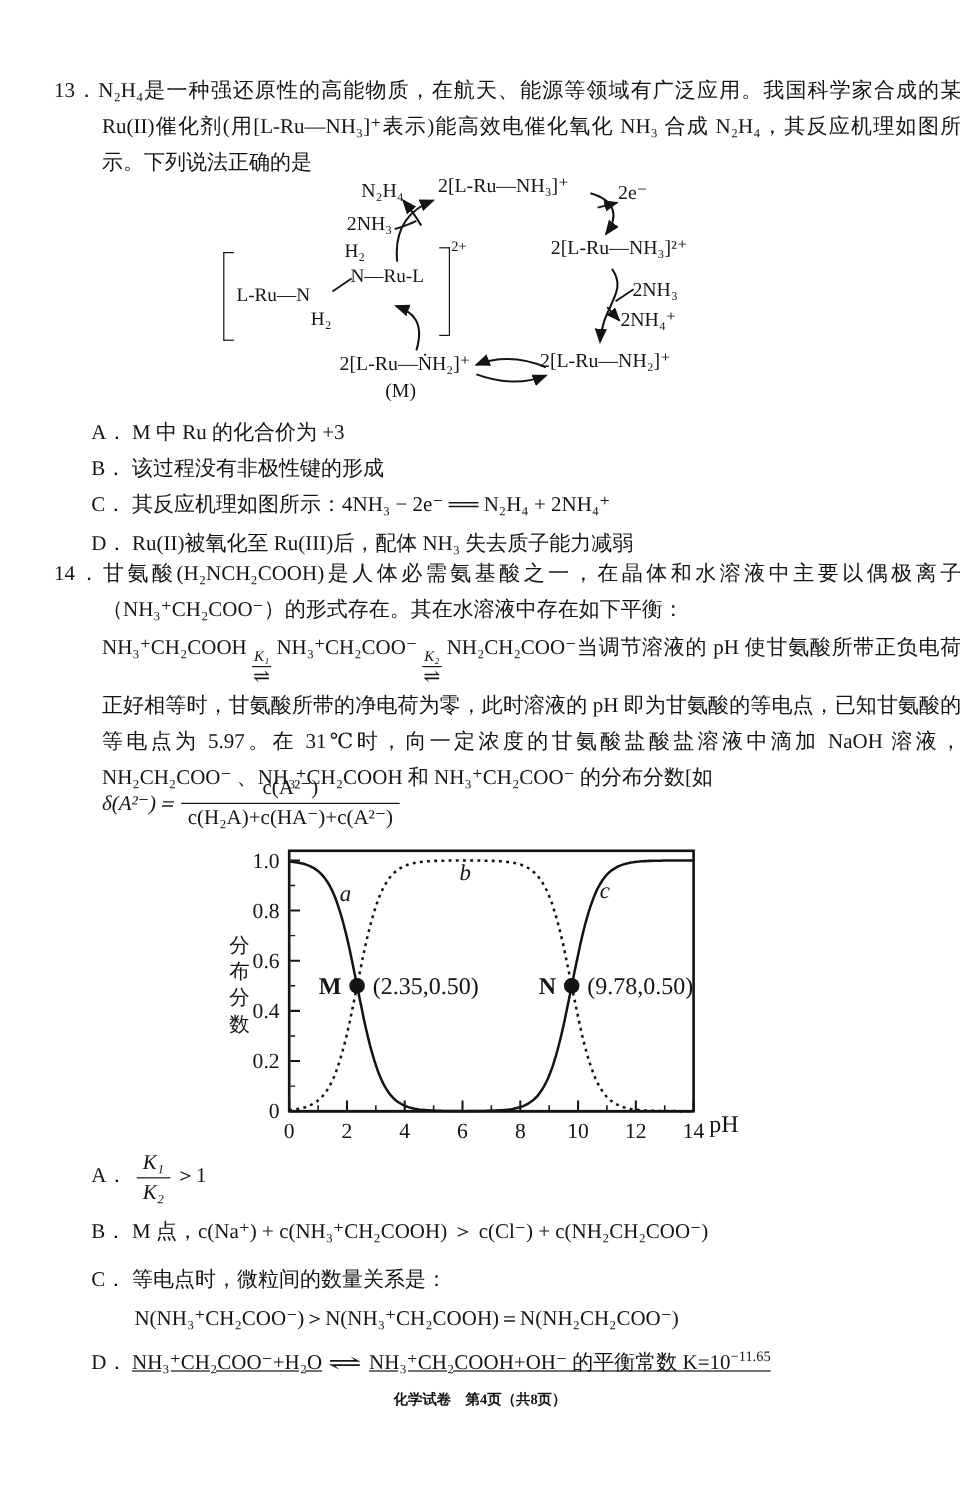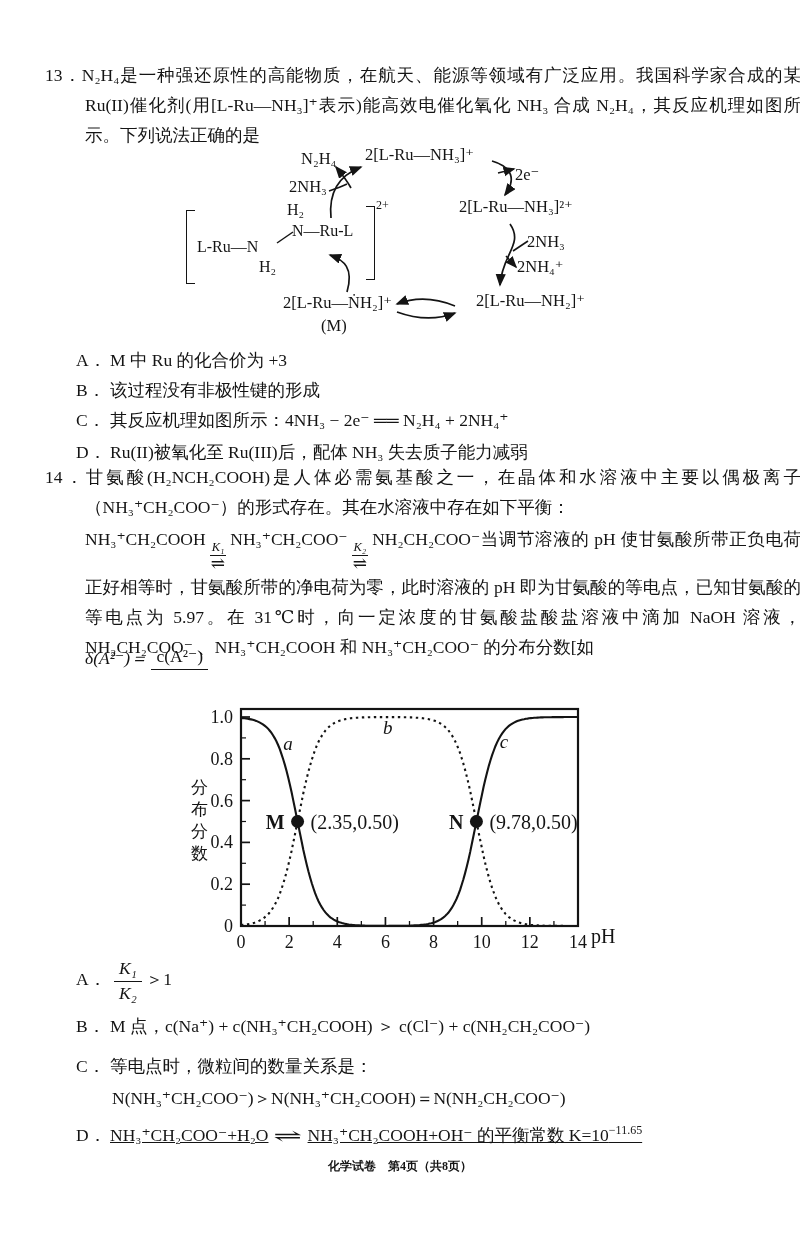--- a/index.html
+++ b/index.html
@@ -71,26 +71,26 @@
     <path d="M272,160 C250,151 232,151 214,158" fill="none" stroke="#141414" stroke-width="1.7" marker-end="url(#ah)"></path>
     <path d="M214,166 C236,174 254,174 272,167" fill="none" stroke="#141414" stroke-width="1.7" marker-end="url(#ah)"></path>
 
     <path d="M164,146 C171,122 161,114 147,109" fill="none" stroke="#141414" stroke-width="1.7" marker-end="url(#ah)"></path>
 
     <path d="M94,97 L110,86" fill="none" stroke="#141414" stroke-width="1.5"></path>
   </svg>
 
   <div class="sp" style="left:118px;top:4px;">N₂H₄</div>
   <div class="sp" style="left:182px;top:0px;">2[L-Ru—NH₃]⁺</div>
-  <div class="sp" style="left:332px;top:20px;">2e⁻</div>
+  <div class="sp" style="left:332px;top:6px;">2e⁻</div>
   <div class="sp" style="left:106px;top:32px;">2NH₃</div>
   <div class="sp" style="left:276px;top:52px;">2[L-Ru—NH₃]²⁺</div>
   <div class="sp" style="left:344px;top:87px;">2NH₃</div>
   <div class="sp" style="left:334px;top:112px;">2NH₄⁺</div>
-  <div class="sp" style="left:293px;top:146px;">2[L-Ru—NH₂]⁺</div>
+  <div class="sp" style="left:267px;top:146px;">2[L-Ru—NH₂]⁺</div>
   <div class="sp" style="left:100px;top:148px;">2[L-Ru—ṄH₂]⁺</div>
   <div class="sp" style="left:138px;top:171px;">(M)</div>
 
   <div class="bracket lb" style="left:3px;top:64px;height:72px;"></div>
   <div class="bracket rb" style="left:183px;top:60px;height:72px;"></div>
   <div class="dimer-txt" style="left:104px;top:55px;">H₂</div>
   <div class="dimer-txt" style="left:109px;top:76px;">N—Ru-L</div>
   <div class="dimer-txt" style="left:14px;top:92px;">L-Ru—N</div>
   <div class="dimer-txt" style="left:76px;top:112px;">H₂</div>
   <div class="dimer-txt" style="left:193px;top:52px;font-size:12px;">2+</div>
@@ -121,20 +121,21 @@
         <span class="k">K₂</span>
         <span class="arr">⇌</span>
       </span><span>NH₂CH₂COO⁻</span><span>当调节溶液的 pH 使甘氨酸所带正负电荷正好相等时，甘氨酸所带的净电荷为零，此时溶液的 pH 即为甘氨酸的等电点，已知甘氨酸的等电点为 5.97。在 31℃时，向一定浓度的甘氨酸盐酸盐溶液中滴加 NaOH 溶液，NH₂CH₂COO⁻ 、NH₃⁺CH₂COOH 和 NH₃⁺CH₂COO⁻ 的分布分数[如</span>
   </div>
 </div>
 
 <div class="abs" id="delta-line">
   <span class="it">δ(A²⁻)＝</span>
   <span class="frac">
     <span class="num">c(A²⁻)</span>
+    <span class="den">c(H₂A)+c(HA⁻)+c(A²⁻)</span>
   </span>
 </div>
 
 <div class="abs" id="chart">
   <svg id="chart-svg" width="450" height="262" viewBox="0 0 450 262">
       <rect x="56" y="8" width="337" height="217" fill="none" stroke="#141414" stroke-width="2.2"></rect>
       <line x1="56" y1="224" x2="56" y2="216" stroke="#141414" stroke-width="1.7"></line>
       <text x="56" y="247" text-anchor="middle" font-size="18">0</text>
       <line x1="104.14285714285714" y1="224" x2="104.14285714285714" y2="216" stroke="#141414" stroke-width="1.7"></line>
       <text x="104.14285714285714" y="247" text-anchor="middle" font-size="18">2</text>

